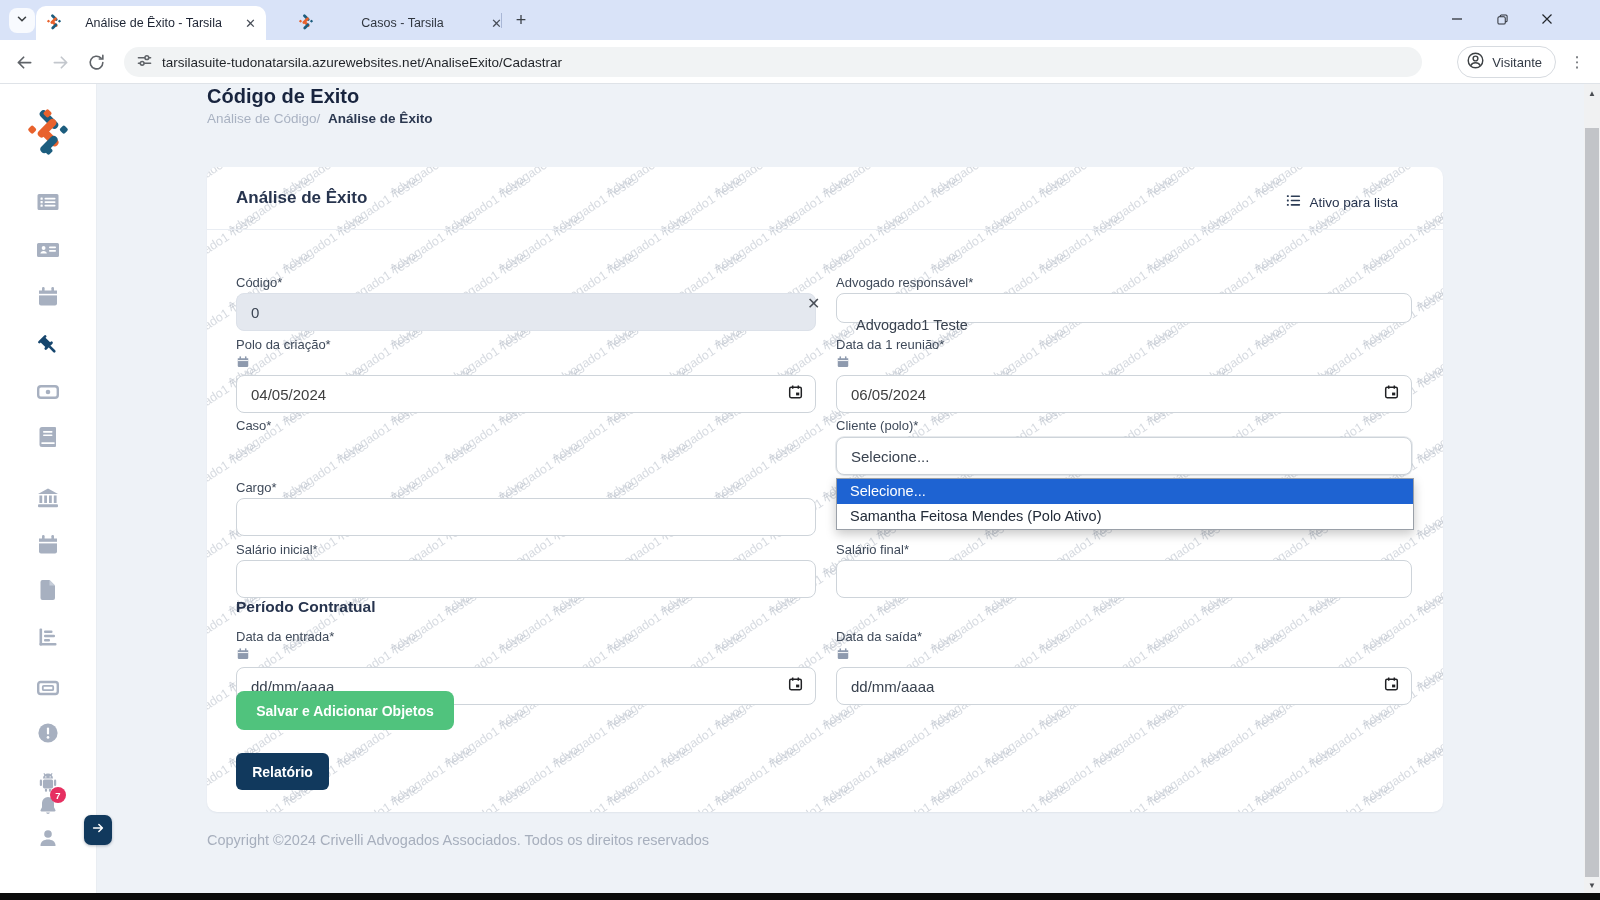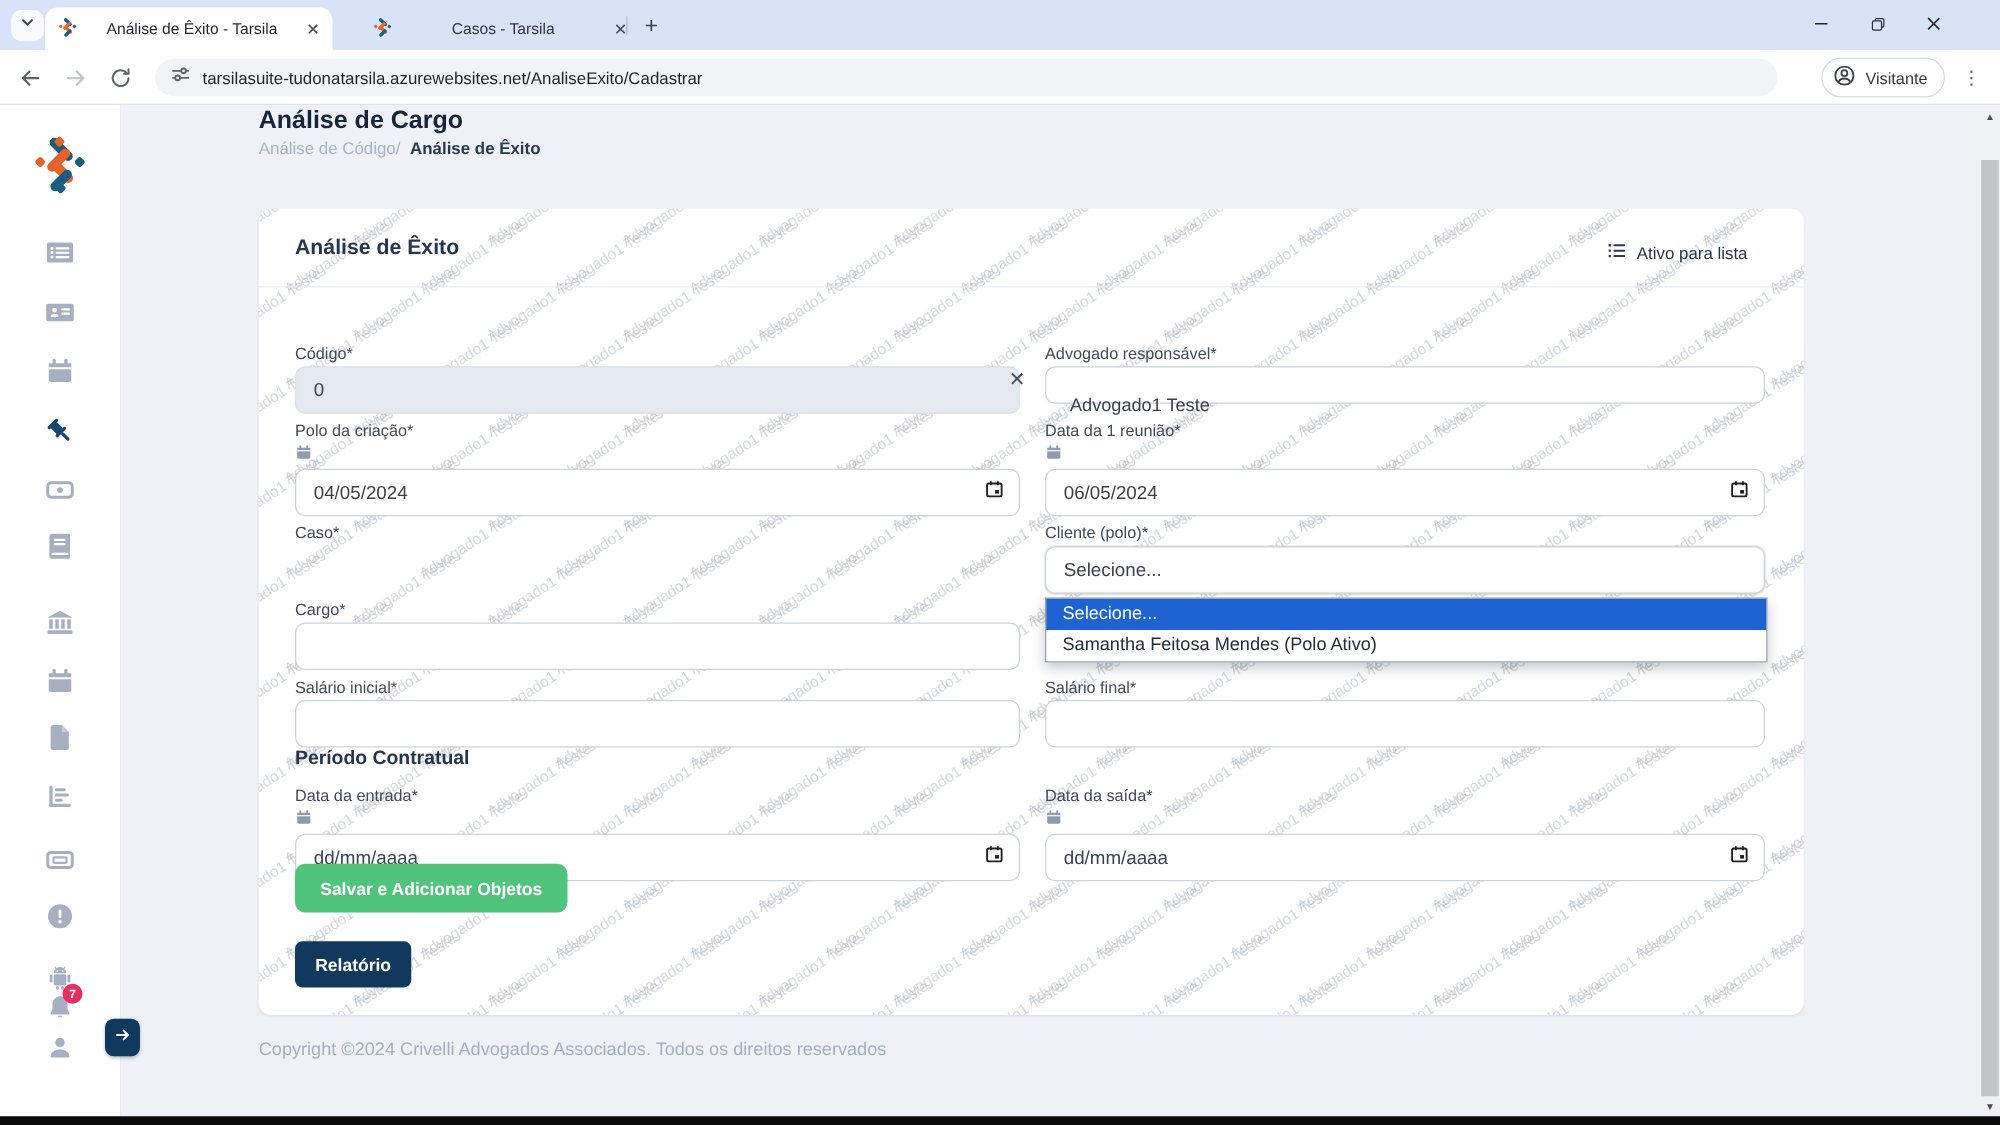--- a/index.html
+++ b/index.html
@@ -350,21 +350,21 @@
 
   <div id="expand-btn">
     <span>
       <svg viewBox="0 0 16 16" width="14" height="14" fill="none" stroke="#fff" stroke-width="1.8" stroke-linecap="round" stroke-linejoin="round">
           <path d="M3 8h10M9 4l4 4-4 4"></path>
         </svg>
     </span>
   </div>
 
   <div id="main">
-    <div id="page-title">Análise de Cargo</div>
+    <div id="page-title">Código de Exito</div>
     <div id="breadcrumb">
       <span class="bc-parent">Análise de Código/</span>
       <span class="bc-current">Análise de Êxito</span>
     </div>
 
     <div id="card">
       <div id="wm-layer">
           <span class="wm" style="left: -40px; top: -6px;">Advogado1 Teste</span>
           <span class="wm" style="left: 68px; top: -6px;">Advogado1 Teste</span>
           <span class="wm" style="left: 176px; top: -6px;">Advogado1 Teste</span>

